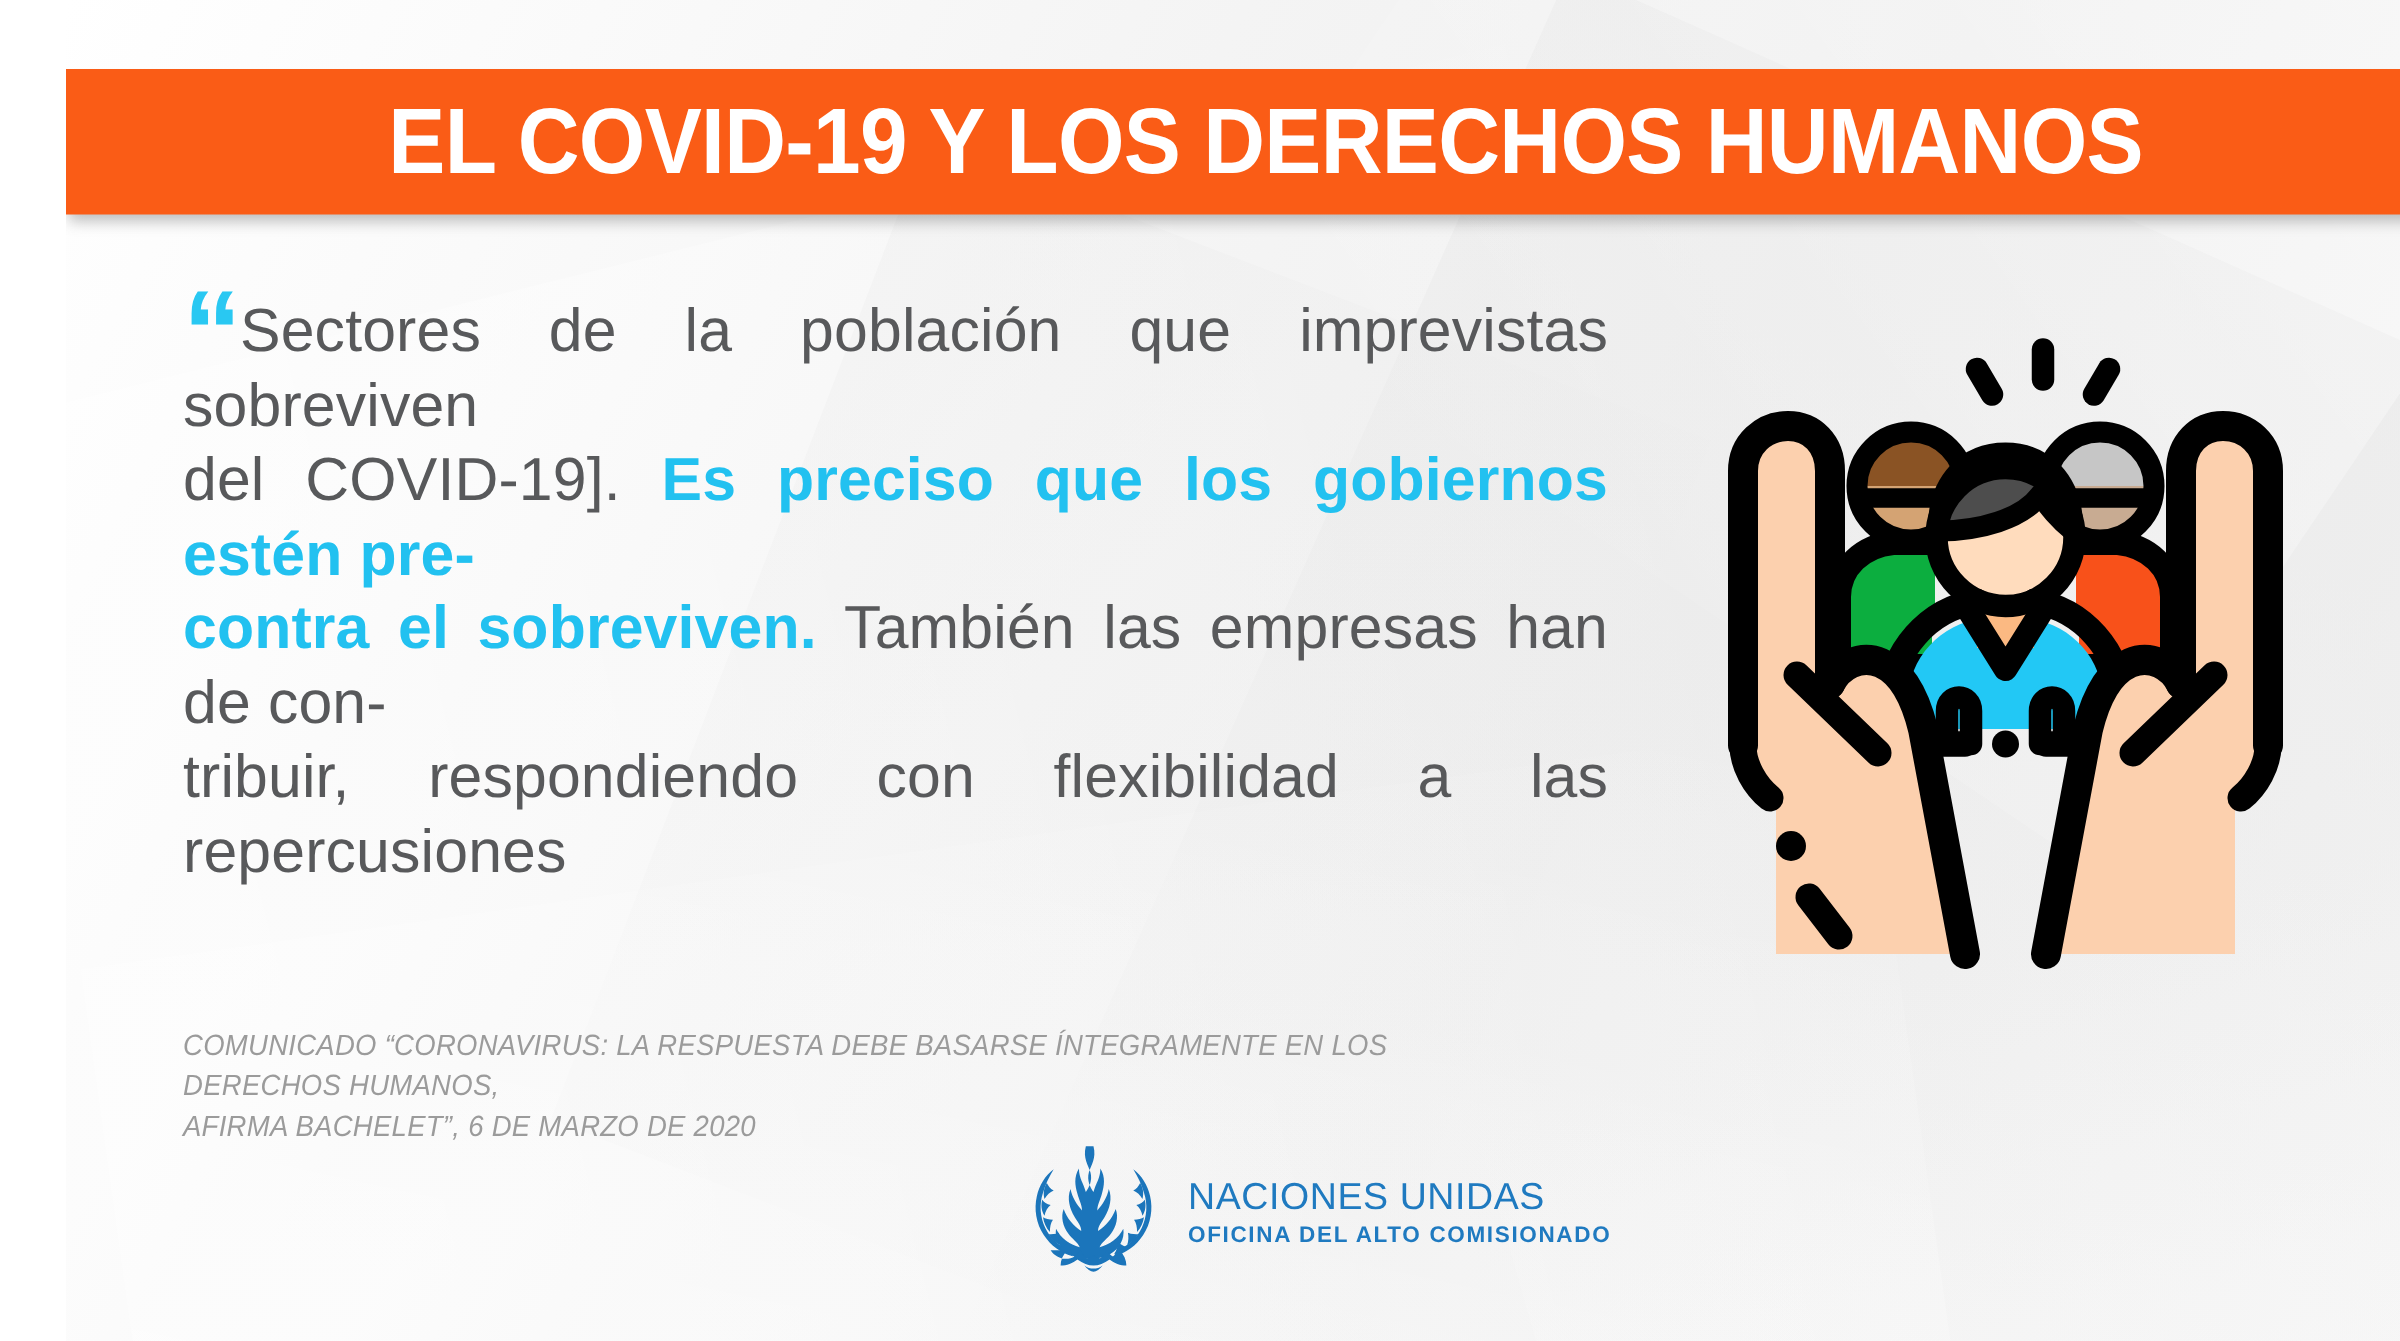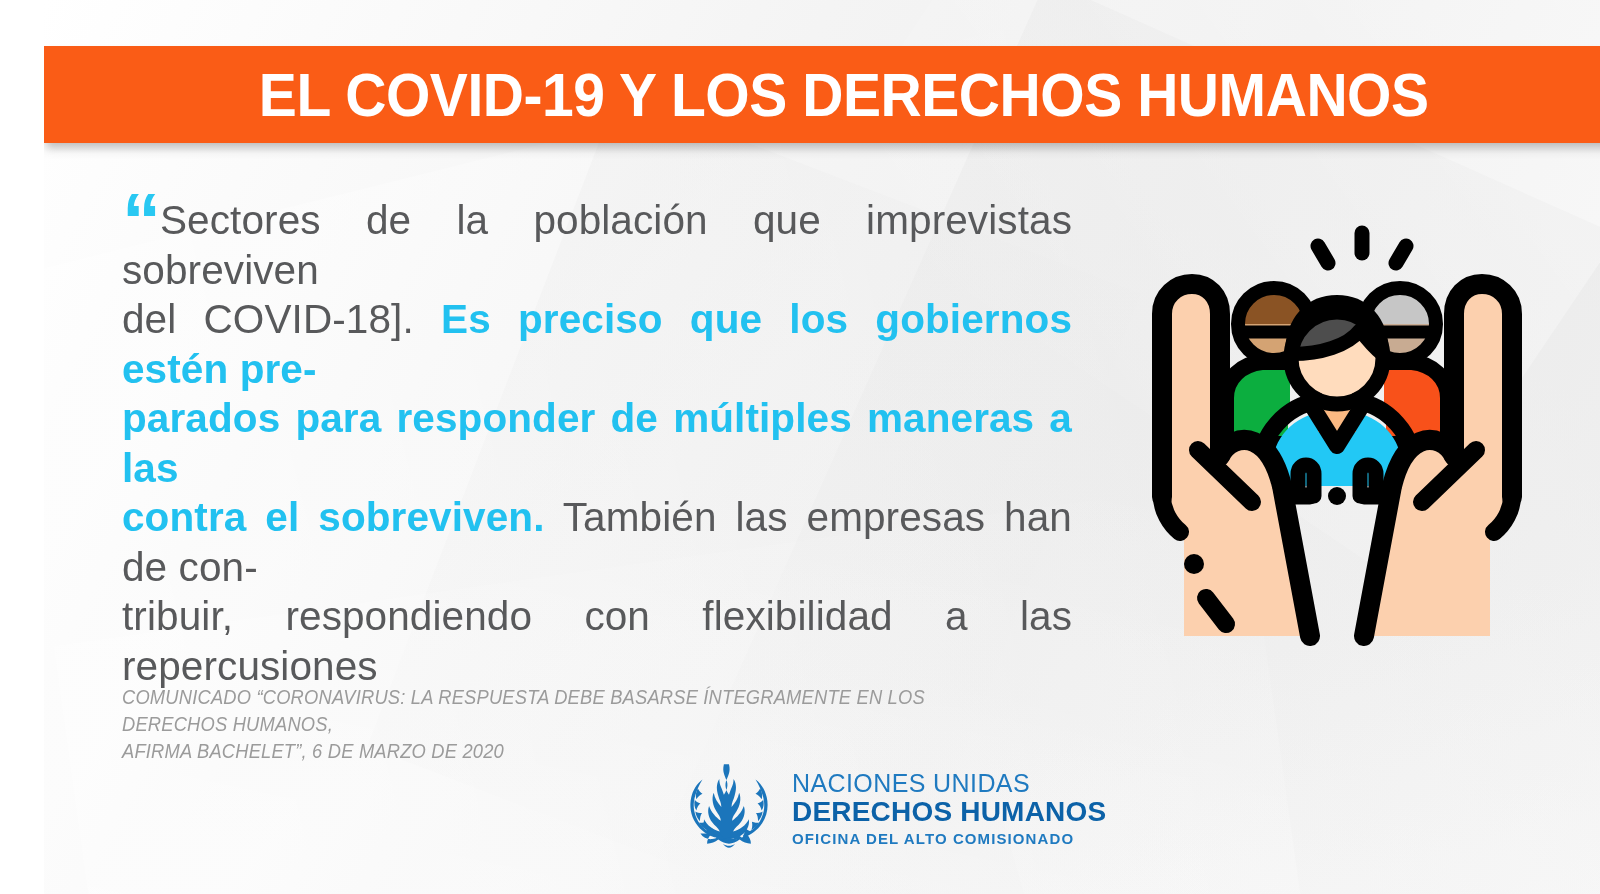--- a/index.html
+++ b/index.html
@@ -202,22 +202,21 @@
   <div class="bg-facet f4"></div>
   <div class="bg-facet f5"></div>
 
   <div class="banner">
     <div class="banner-title">EL COVID-19 Y LOS DERECHOS HUMANOS</div>
   </div>
 
   <div class="quote-wrap">
     <div class="quote-text">
       <span class="quote-line"><span class="qmark">“</span><span>Sectores de la población que imprevistas sobreviven</span></span>
-      <span class="quote-line"><span>del COVID-18]. </span><span class="hl">Es preciso que los gobiernos estén pre-</span></span>
-      <span class="quote-line"><span class="hl">parados para responder de múltiples maneras a las</span></span>
+      <span class="quote-line"><span>del COVID-19]. </span><span class="hl">Es preciso que los gobiernos estén pre-</span></span>
       <span class="quote-line"><span class="hl">contra el sobreviven.</span><span> También las empresas han de con-</span></span>
       <span class="quote-line"><span>tribuir, respondiendo con flexibilidad a las repercusiones</span></span>
 
     </div>
   </div>
 
   <div class="attrib">
     <div>COMUNICADO “CORONAVIRUS: LA RESPUESTA DEBE BASARSE ÍNTEGRAMENTE EN LOS DERECHOS HUMANOS,</div>
     <div>AFIRMA BACHELET”, 6 DE MARZO DE 2020</div>
   </div>
@@ -236,21 +235,20 @@
 
           <path d="M152 44c11 8 19 21 22 35 4 17 1 36-9 51-9 14-23 24-38 28 1-4 3-7 6-9 13-5 24-15 30-28 7-14 8-31 3-46-3-11-8-21-14-31z"></path>
           <path d="M161 62c4 6 5 14 3 21-3-5-7-9-12-11 4-2 7-6 9-10zM167 84c2 7 1 15-3 21-1-6-4-11-8-14 5-1 9-4 11-7zM166 107c-1 7-4 14-9 19 0-6-1-12-4-16 5 0 10-1 13-3zM159 129c-4 6-9 11-15 14 2-5 2-11 1-16 5 2 10 2 14 2zM145 147c-5 4-12 7-18 8 3-4 5-10 5-15 4 3 9 5 13 7zM126 159c-6 3-13 4-19 3 4-3 8-7 10-12 3 4 6 7 9 9z"></path>
 
           <path d="M88 170c4 3 8 4 12 4s8-1 12-4c-4 5-8 8-12 8s-8-3-12-8z"></path>
         </g>
       </svg>
     </span>
     <span class="logo-text">
       <span class="logo-l1">NACIONES UNIDAS</span>
-      <span class="logo-l2">DERECHOS HUMANOS</span>
       <span class="logo-l3">OFICINA DEL ALTO COMISIONADO</span>
     </span>
   </div>
 
   <div class="illus">
     <svg viewBox="0 0 430 450" xmlns="http://www.w3.org/2000/svg" aria-hidden="true">
       <g stroke="#000000" stroke-linecap="round" stroke-linejoin="round" fill="none">
 
         <g stroke-width="15">
           <line x1="240" y1="27" x2="240" y2="47"></line>

